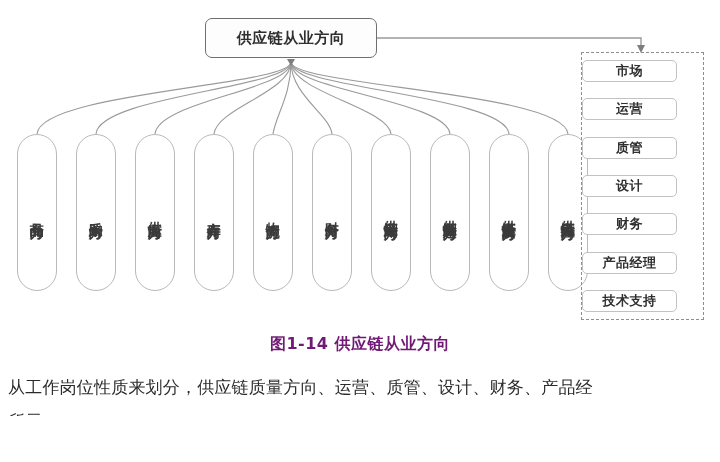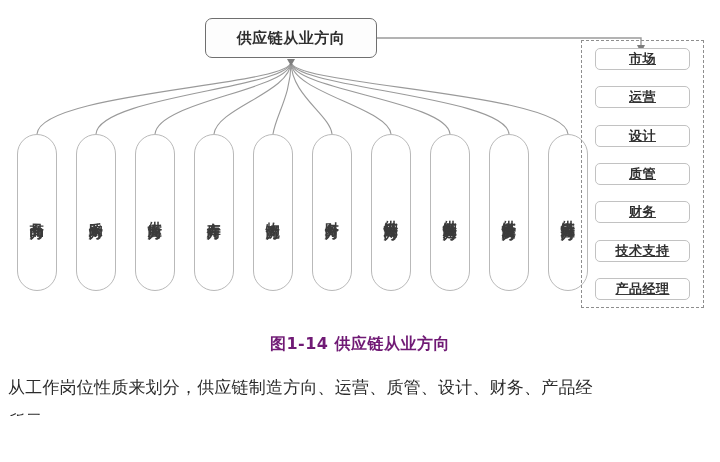--- a/index.html
+++ b/index.html
@@ -74,31 +74,29 @@
     color: #3b3b3b;
     line-height: 1.18;
     letter-spacing: 1px;
     white-space: nowrap;
   }
 
   
   .dashed-panel {
     position: absolute;
     left: 581px;
-    top: 40px;
+    top: 52px;
     width: 123px;
     height: 268px;
     border: 1.4px dashed #8e8e8e;
     box-sizing: border-box;
     display: flex;
     flex-direction: column;
-    align-items: center;
     justify-content: space-between;
     padding: 7px 0;
-    text-decoration: underline;
   }
   .tag-box {
     width: 95px;
     height: 22px;
     border: 1.2px solid #c2c2c2;
     border-radius: 5px;
     background: #ffffff;
     box-sizing: border-box;
     display: flex;
     align-items: center;
@@ -205,36 +203,36 @@
     </div>
 
   <div class="dashed-panel">
     <div class="tag-box">
         <span>市场</span>
       </div>
     <div class="tag-box">
         <span>运营</span>
       </div>
     <div class="tag-box">
+        <span>质管</span>
+      </div>
+    <div class="tag-box">
         <span>设计</span>
       </div>
     <div class="tag-box">
-        <span>质管</span>
-      </div>
-    <div class="tag-box">
         <span>财务</span>
       </div>
     <div class="tag-box">
+        <span>产品经理</span>
+      </div>
+    <div class="tag-box">
         <span>技术支持</span>
       </div>
-    <div class="tag-box">
-        <span>产品经理</span>
-      </div>
   </div>
 
 </div>
 
 <div class="caption">图1-14 供应链从业方向</div>
 
 <div class="body-text">
-  <span class="body-line">从工作岗位性质来划分，供应链制造方向、运营、质管、设计、财务、产品经</span>
+  <span class="body-line">从工作岗位性质来划分，供应链质量方向、运营、质管、设计、财务、产品经</span>
   <span class="body-line clipped">所示。</span>
 </div>
 
 </body></html>

